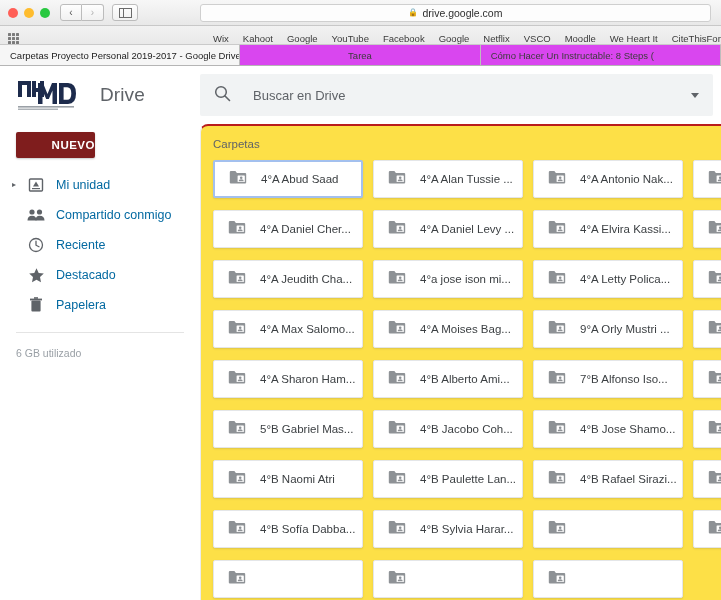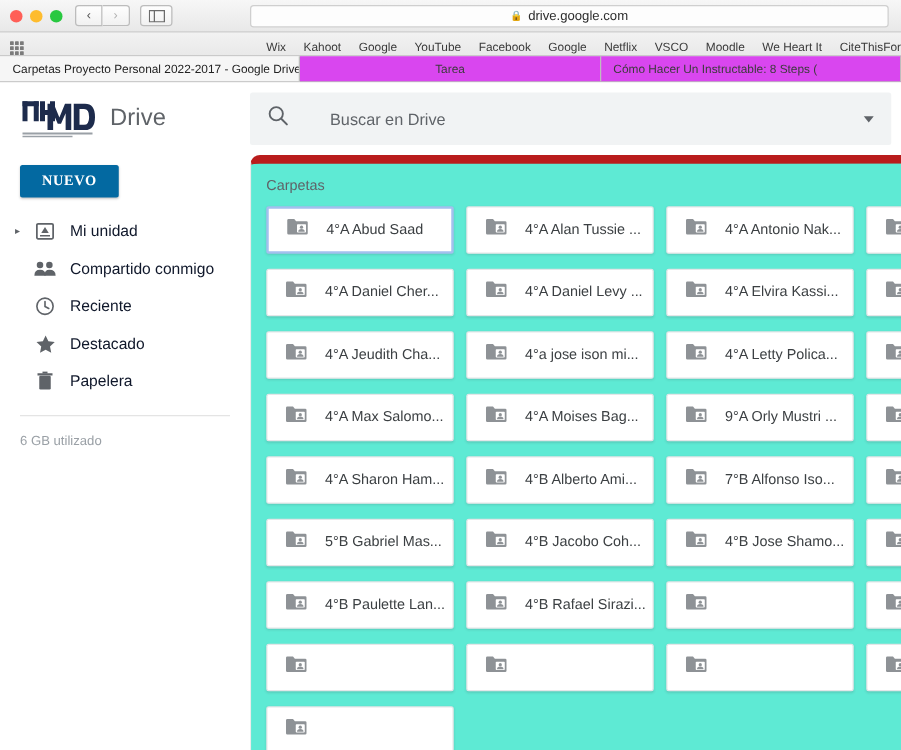--- a/index.html
+++ b/index.html
@@ -125,21 +125,21 @@
   .drive-header {
     height: 58px;
     display: flex;
     align-items: center;
     background: #fff;
     flex: none;
   }
   .brand {
     width: 200px;
     display: flex; align-items: center;
-    gap: 10px;
+    gap: 22px;
     padding-left: 16px;
     flex: none;
   }
   .logo-mark {
     width: 62px; height: 34px;
     position: relative;
     flex: none;
   }
   .logo-mark svg { display: block; }
   .brand-name {
@@ -149,21 +149,21 @@
     letter-spacing: .1px;
   }
 
   .searchbox {
     flex: 1;
     height: 42px;
     background: #f1f3f4;
     display: flex;
     align-items: center;
     padding: 0 14px;
-    gap: 33px;
+    gap: 22px;
     margin-right: 8px;
     border-radius: 2px;
   }
   .search-icon { flex: none; display: block; }
   .search-placeholder {
     flex: 1;
     font-size: 13px;
     color: #5f6368;
   }
   .search-caret {
@@ -181,30 +181,31 @@
     width: 200px;
     flex: none;
     background: #fff;
     display: flex;
     flex-direction: column;
     padding-top: 2px;
   }
   .new-btn {
     margin: 6px 0 12px 16px;
     width: 79px; height: 26px;
-    background: #0369a1;
+    background: #7f1d1d;
     color: #fff;
     font-size: 11.5px;
     font-weight: 700;
     letter-spacing: .5px;
     border: none;
     border-radius: 2px;
     box-shadow: 0 1px 2px rgba(0,0,0,.22);
     cursor: pointer;
-    font-family: Liberation Serif, serif;
+    font-family: Liberation Sans, sans-serif;
+    text-align: right;
   }
   .nav-list { display: flex; flex-direction: column; }
   .nav-item {
     height: 30px;
     display: flex;
     align-items: center;
     padding-left: 6px;
     gap: 0;
     cursor: pointer;
     position: relative;
@@ -216,41 +217,41 @@
     line-height: 1;
   }
   .nav-ico {
     width: 28px;
     display: flex; align-items: center; justify-content: center;
     flex: none;
   }
   .nav-ico svg { display: block; }
   .nav-label {
     font-size: 12.5px;
-    color: #0f172a;
+    color: #0369a1;
     margin-left: 6px;
   }
   .sidebar-divider {
     height: 1px;
     background: #e4e4e4;
     margin: 12px 16px 0 16px;
   }
   .storage-text {
     font-size: 10.5px;
     color: #9aa0a6;
     padding: 14px 0 0 16px;
   }
 
   
   .content {
     flex: 1;
-    background: #5eead4;
+    background: #fde047;
     border-top-left-radius: 8px;
     border-left: 1px solid #ececec;
-    border-top: 7px solid #b91c1c;
+    border-top: 2px solid #b91c1c;
     overflow: hidden;
     position: relative;
   }
   .breadcrumb-bar {
     height: 48px;
     display: flex;
     align-items: center;
     padding-left: 12px;
     gap: 9px;
     background: #fff;
@@ -343,21 +344,21 @@
     <span class="bm-item">Facebook</span>
     <span class="bm-item">Google</span>
     <span class="bm-item">Netflix</span>
     <span class="bm-item">VSCO</span>
     <span class="bm-item">Moodle</span>
     <span class="bm-item">We Heart It</span>
     <span class="bm-item">CiteThisForMe</span>
   </div>
 
   <div class="tabs-bar">
-    <div class="tab active">Carpetas Proyecto Personal 2022-2017 - Google Drive</div>
+    <div class="tab active">Carpetas Proyecto Personal 2019-2017 - Google Drive</div>
     <div class="tab">Tarea</div>
     <div class="tab clipped">Cómo Hacer Un Instructable: 8 Steps (</div>
   </div>
 </div>
 
 <div id="drive-app">
 
   <div class="drive-header">
     <div class="brand">
       <span class="logo-mark">
@@ -687,38 +688,56 @@
                 <path d="M9.6 11.3 Q9.6 9.2 12.2 9.2 Q14.8 9.2 14.8 11.3 Z" fill="#8e9296"></path>
               </svg></span>
           </div>
           <div class="card">
             <span class="card-ico"><svg width="18" height="15" viewBox="0 0 18 15">
                 <path d="M0.8 2.2 Q0.8 1.1 1.9 1.1 L6.4 1.1 L7.9 2.9 L16.1 2.9 Q17.2 2.9 17.2 4 L17.2 12.5 Q17.2 13.6 16.1 13.6 L1.9 13.6 Q0.8 13.6 0.8 12.5 Z" fill="#8e9296"></path>
                 <rect x="8.6" y="5.4" width="7.2" height="6.6" rx="0.6" fill="#ffffff"></rect>
                 <circle cx="12.2" cy="7.7" r="1.3" fill="#8e9296"></circle>
                 <path d="M9.6 11.3 Q9.6 9.2 12.2 9.2 Q14.8 9.2 14.8 11.3 Z" fill="#8e9296"></path>
               </svg></span>
+            <span class="card-label">4°B Naomi Atri</span>
+          </div>
+          <div class="card">
+            <span class="card-ico"><svg width="18" height="15" viewBox="0 0 18 15">
+                <path d="M0.8 2.2 Q0.8 1.1 1.9 1.1 L6.4 1.1 L7.9 2.9 L16.1 2.9 Q17.2 2.9 17.2 4 L17.2 12.5 Q17.2 13.6 16.1 13.6 L1.9 13.6 Q0.8 13.6 0.8 12.5 Z" fill="#8e9296"></path>
+                <rect x="8.6" y="5.4" width="7.2" height="6.6" rx="0.6" fill="#ffffff"></rect>
+                <circle cx="12.2" cy="7.7" r="1.3" fill="#8e9296"></circle>
+                <path d="M9.6 11.3 Q9.6 9.2 12.2 9.2 Q14.8 9.2 14.8 11.3 Z" fill="#8e9296"></path>
+              </svg></span>
             <span class="card-label">4°B Paulette Lan...</span>
           </div>
           <div class="card">
             <span class="card-ico"><svg width="18" height="15" viewBox="0 0 18 15">
                 <path d="M0.8 2.2 Q0.8 1.1 1.9 1.1 L6.4 1.1 L7.9 2.9 L16.1 2.9 Q17.2 2.9 17.2 4 L17.2 12.5 Q17.2 13.6 16.1 13.6 L1.9 13.6 Q0.8 13.6 0.8 12.5 Z" fill="#8e9296"></path>
                 <rect x="8.6" y="5.4" width="7.2" height="6.6" rx="0.6" fill="#ffffff"></rect>
                 <circle cx="12.2" cy="7.7" r="1.3" fill="#8e9296"></circle>
                 <path d="M9.6 11.3 Q9.6 9.2 12.2 9.2 Q14.8 9.2 14.8 11.3 Z" fill="#8e9296"></path>
               </svg></span>
             <span class="card-label">4°B Rafael Sirazi...</span>
           </div>
           <div class="card">
             <span class="card-ico"><svg width="18" height="15" viewBox="0 0 18 15">
                 <path d="M0.8 2.2 Q0.8 1.1 1.9 1.1 L6.4 1.1 L7.9 2.9 L16.1 2.9 Q17.2 2.9 17.2 4 L17.2 12.5 Q17.2 13.6 16.1 13.6 L1.9 13.6 Q0.8 13.6 0.8 12.5 Z" fill="#8e9296"></path>
                 <rect x="8.6" y="5.4" width="7.2" height="6.6" rx="0.6" fill="#ffffff"></rect>
                 <circle cx="12.2" cy="7.7" r="1.3" fill="#8e9296"></circle>
                 <path d="M9.6 11.3 Q9.6 9.2 12.2 9.2 Q14.8 9.2 14.8 11.3 Z" fill="#8e9296"></path>
               </svg></span>
+          </div>
+          <div class="card">
+            <span class="card-ico"><svg width="18" height="15" viewBox="0 0 18 15">
+                <path d="M0.8 2.2 Q0.8 1.1 1.9 1.1 L6.4 1.1 L7.9 2.9 L16.1 2.9 Q17.2 2.9 17.2 4 L17.2 12.5 Q17.2 13.6 16.1 13.6 L1.9 13.6 Q0.8 13.6 0.8 12.5 Z" fill="#8e9296"></path>
+                <rect x="8.6" y="5.4" width="7.2" height="6.6" rx="0.6" fill="#ffffff"></rect>
+                <circle cx="12.2" cy="7.7" r="1.3" fill="#8e9296"></circle>
+                <path d="M9.6 11.3 Q9.6 9.2 12.2 9.2 Q14.8 9.2 14.8 11.3 Z" fill="#8e9296"></path>
+              </svg></span>
+            <span class="card-label">4°B Sofía Dabba...</span>
           </div>
           <div class="card">
             <span class="card-ico"><svg width="18" height="15" viewBox="0 0 18 15">
                 <path d="M0.8 2.2 Q0.8 1.1 1.9 1.1 L6.4 1.1 L7.9 2.9 L16.1 2.9 Q17.2 2.9 17.2 4 L17.2 12.5 Q17.2 13.6 16.1 13.6 L1.9 13.6 Q0.8 13.6 0.8 12.5 Z" fill="#8e9296"></path>
                 <rect x="8.6" y="5.4" width="7.2" height="6.6" rx="0.6" fill="#ffffff"></rect>
                 <circle cx="12.2" cy="7.7" r="1.3" fill="#8e9296"></circle>
                 <path d="M9.6 11.3 Q9.6 9.2 12.2 9.2 Q14.8 9.2 14.8 11.3 Z" fill="#8e9296"></path>
               </svg></span>
             <span class="card-label">4°B Sylvia Harar...</span>
           </div>

